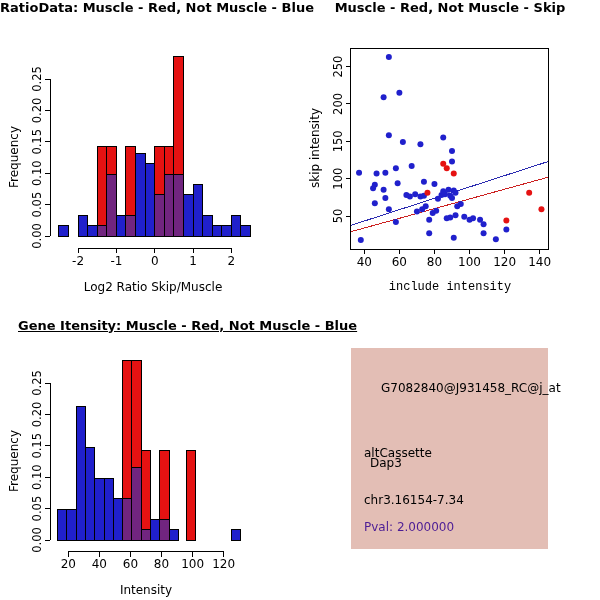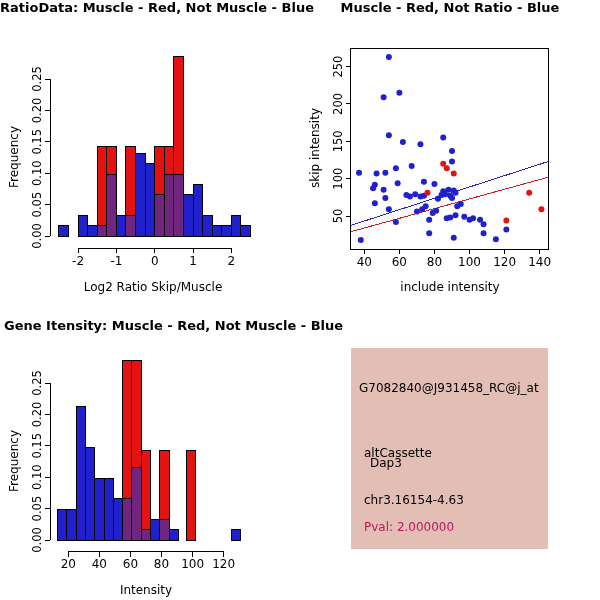--- a/index.html
+++ b/index.html
@@ -210,29 +210,29 @@
       <rect x="159.9565" y="450.196" width="9.320999999999998" height="69.07999999999993" fill="#e51212" stroke="#000000" stroke-width="1" shape-rendering="crispEdges"></rect>
       <rect x="169.2775" y="529.952" width="9.320999999999998" height="10.048000000000002" fill="#2020cc" stroke="#000000" stroke-width="1" shape-rendering="crispEdges"></rect>
       <rect x="186.36599999999999" y="450.196" width="9.321000000000026" height="89.80399999999997" fill="#e51212" stroke="#000000" stroke-width="1" shape-rendering="crispEdges"></rect>
       <rect x="231.41750000000002" y="529.952" width="9.32099999999997" height="10.048000000000002" fill="#2020cc" stroke="#000000" stroke-width="1" shape-rendering="crispEdges"></rect>
     </svg>
 
   <div class="chart-title" style="left:0;top:15;width:300px;">RatioData: Muscle - Red, Not Muscle - Blue</div>
   <div class="axis-label" style="left:3px;top:280px;width:300px;">Log2 Ratio Skip/Muscle</div>
   <div class="axis-label vert" style="left:-46px;top:150px;width:120px;">Frequency</div>
 
-  <div class="chart-title" style="left:300px;top:15;width:300px;">Muscle - Red, Not Ratio - Blue</div>
-  <div class="axis-label" style="left:300px;top:280px;width:300px;">include intensity</div>
+  <div class="chart-title" style="left:300px;top:15;width:300px;">Muscle - Red, Not Muscle - Skip</div>
+  <div class="axis-label" style="left:300px;top:280px;width:300px;font-family:Liberation Mono, monospace;">include intensity</div>
   <div class="axis-label vert" style="left:255px;top:141px;width:120px;">skip intensity</div>
 
-  <div class="chart-title" style="left:4px;top:318px;width:300px;">Gene Itensity: Muscle - Red, Not Muscle - Blue</div>
+  <div class="chart-title" style="left:18px;top:318px;width:300px;text-decoration:underline;">Gene Itensity: Muscle - Red, Not Muscle - Blue</div>
   <div class="axis-label" style="left:-4px;top:583px;width:300px;">Intensity</div>
   <div class="axis-label vert" style="left:-46px;top:454px;width:120px;">Frequency</div>
 
   <div class="info-box" id="info-box" style="left: 351px; top: 348px; width: 197px; height: 201px; background: rgb(227, 190, 181);">
-    <div class="info-line" style="left:8px;top:33px;text-align:right;">G7082840@J931458_RC@j_at</div>
+    <div class="info-line" style="left:30px;top:33px;text-align:right;">G7082840@J931458_RC@j_at</div>
     <div class="info-line" style="left:13px;top:70px;margin-top:28px;">altCassette</div>
     <div class="info-line" style="left:19px;top:108px;">Dap3</div>
-    <div class="info-line" style="left:13px;top:145px;">chr3.16154-4.63</div>
-    <div class="info-line" id="pval-line" style="left: 13px; top: 172px; color: #be185d;">Pval: 2.000000</div>
+    <div class="info-line" style="left:13px;top:145px;">chr3.16154-7.34</div>
+    <div class="info-line" id="pval-line" style="left: 13px; top: 172px; color: #4c1d95;">Pval: 2.000000</div>
   </div>
 
 </div>
 
 </body></html>

